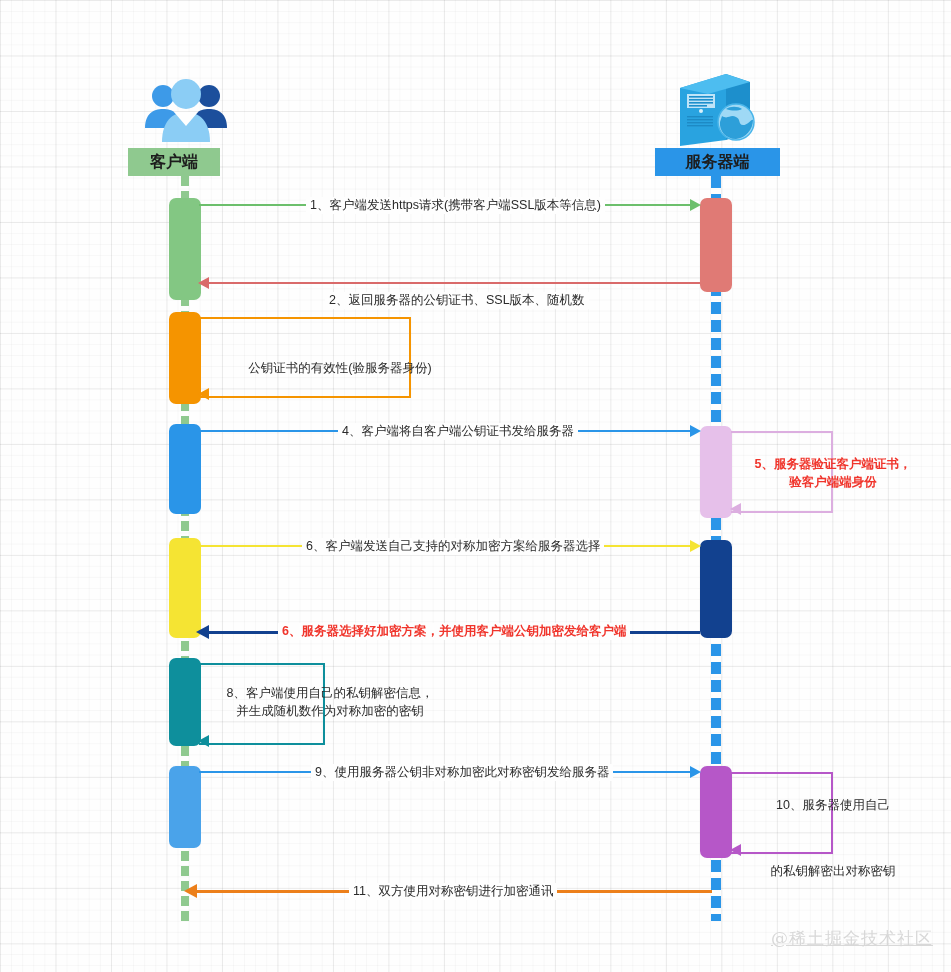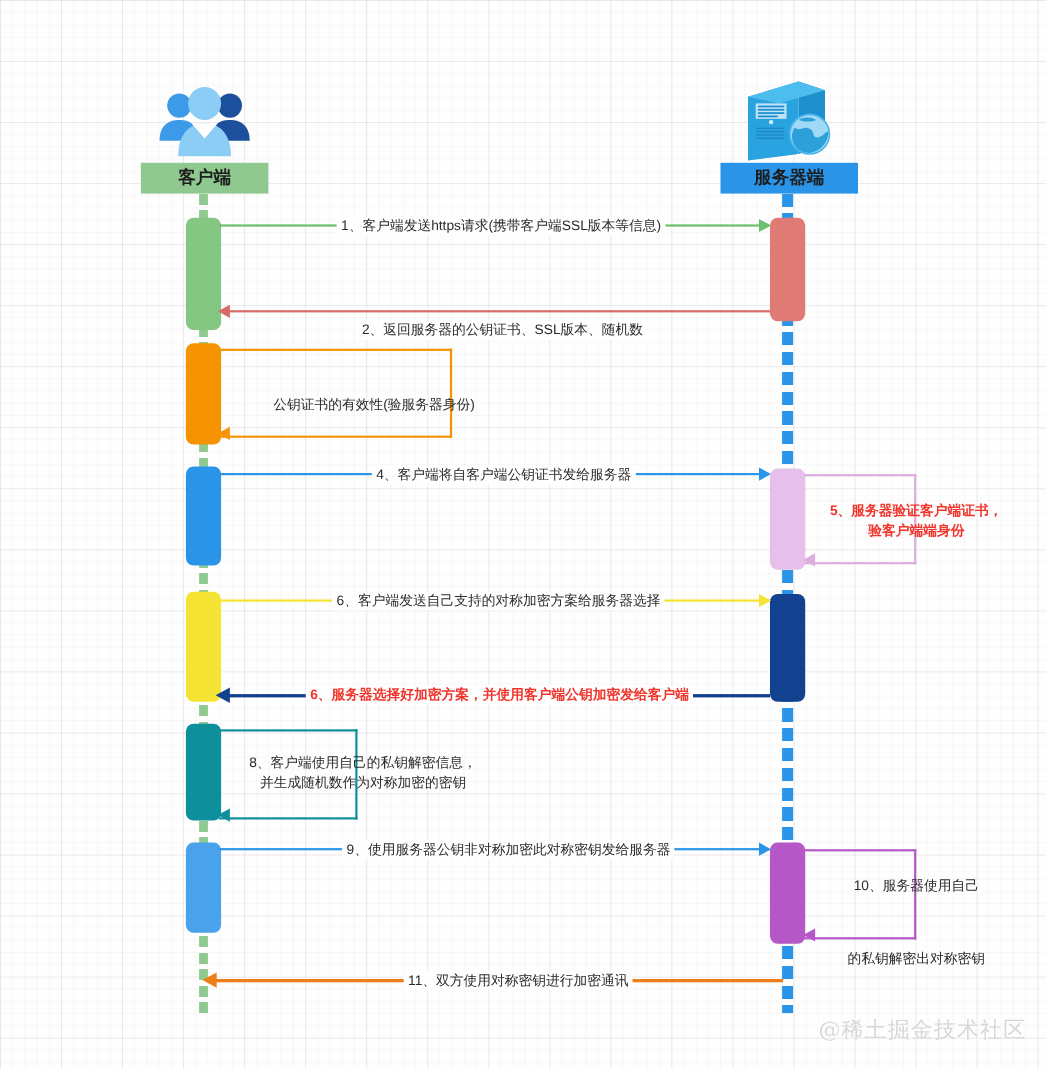--- a/index.html
+++ b/index.html
@@ -26,21 +26,21 @@
     position:absolute;left:380px;top:80px;width:200px;
     font-size:17px;font-weight:bold;color:#1b1b1b;
     letter-spacing:.3px;white-space:nowrap;
   }
 
   
   .actor-box{
     position:absolute;height:28px;line-height:28px;text-align:center;
     font-size:16px;font-weight:bold;color:#1d1d1d;
   }
-  #client-box{left:128px;top:148px;width:116px;background:#8fc98f;}
+  #client-box{left:128px;top:148px;width:92px;background:#8fc98f;}
   #server-box{left:655px;top:148px;width:125px;background:#2a95e8;}
 
   
   .icon-wrap{position:absolute;}
   #client-icon{left:141px;top:76px;width:90px;height:70px;}
   #server-icon{left:668px;top:68px;width:95px;height:80px;}
 
   
   .lifeline{position:absolute;}
   #client-life{
@@ -66,22 +66,23 @@
 
   
   .lbl{position:absolute;font-size:12.5px;color:#2b2b2b;white-space:nowrap;line-height:17px;}
   .lbl.c{text-align:center;}
   .lbl-bg{background:#fefefe;padding:0 4px;}
   .bold-red{font-weight:bold;color:#f0352c;}
 
   
   #watermark{
     position:absolute;right:18px;bottom:22px;
-    font-size:20px;color:#d8d8d8;font-family:"DejaVu Serif",serif;
+    font-size:17px;color:#d8d8d8;font-family:"DejaVu Serif",serif;
     letter-spacing:1px;
+    text-decoration:underline;
   }
 </style>
 </head>
 <body>
 
 <div id="canvas">
 
 
   <div class="icon-wrap" id="client-icon">
     <svg width="90" height="70" viewBox="0 0 90 70">
@@ -177,17 +178,17 @@
   <div class="arrow arrow-r" style="left:690px;top:766px;border-left-color:#2a95e8;"></div>
   <div class="lbl lbl-bg" style="left:311px;top:764px;">9、使用服务器公钥非对称加密此对称密钥发给服务器</div>
 
   <div class="loop" style="left:731px;top:772px;width:100px;height:78px;border-color:#b657c8;"></div>
   <div class="arrow arrow-l" style="left:730px;top:844px;border-right-color:#b657c8;"></div>
   <div class="lbl c" style="left:738px;top:797px;width:190px;">10、服务器使用自己</div>
   <div class="lbl c" style="left:738px;top:815px;width:190px;margin-top:48px;">的私钥解密出对称密钥</div>
 
   <div class="msg" style="left:196px;top:890px;width:516px;border-color:#ec7f1a;border-top-width:3px;"></div>
   <div class="arrow arrow-l" style="left:184px;top:884px;border-right-width:13px;border-top-width:7px;border-bottom-width:7px;border-right-color:#ec7f1a;"></div>
-  <div class="lbl lbl-bg" style="left:367px;top:883px;">11、双方使用对称密钥进行加密通讯</div>
+  <div class="lbl lbl-bg" style="left:349px;top:883px;">11、双方使用对称密钥进行加密通讯</div>
 
   <div id="watermark">@稀土掘金技术社区</div>
 
 </div>
 
 </body></html>

